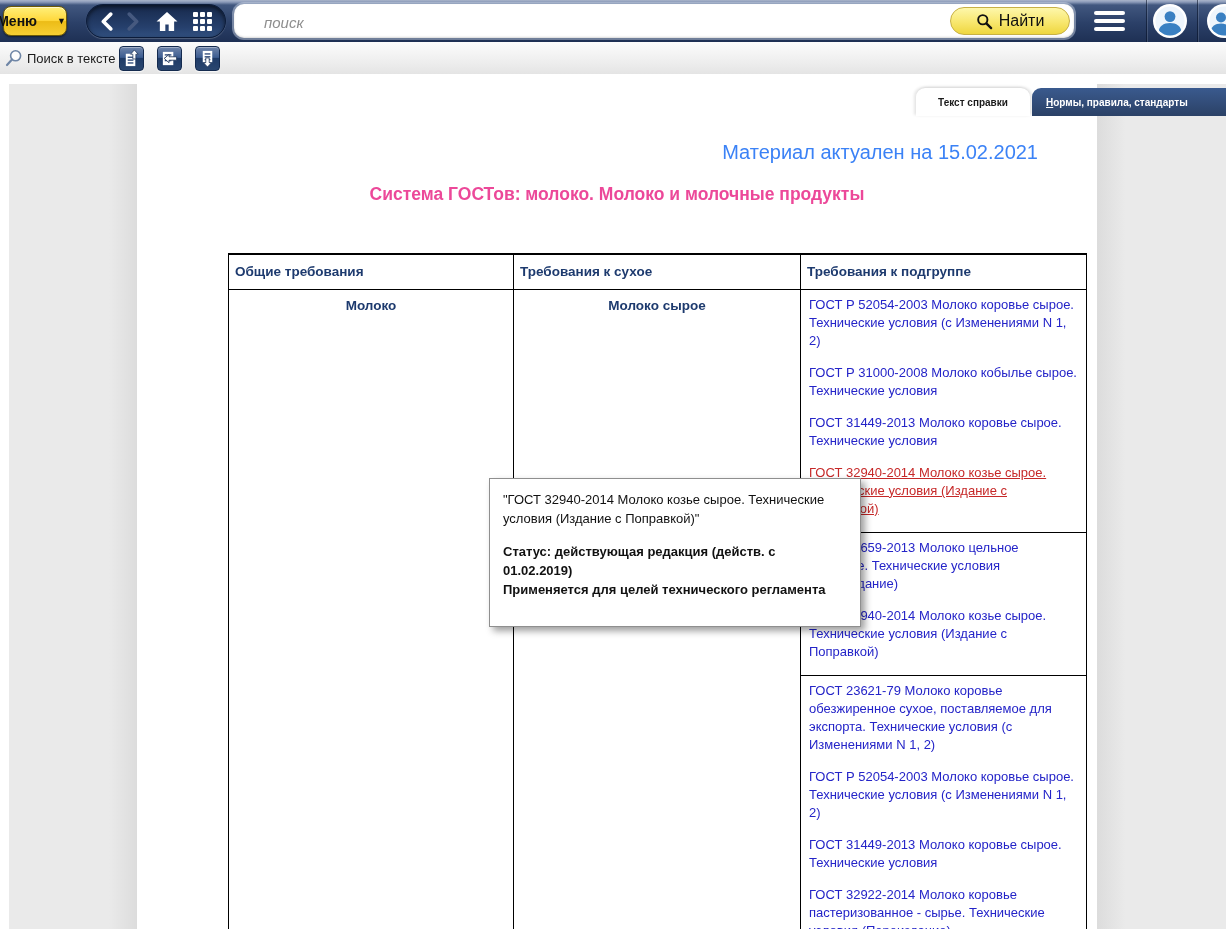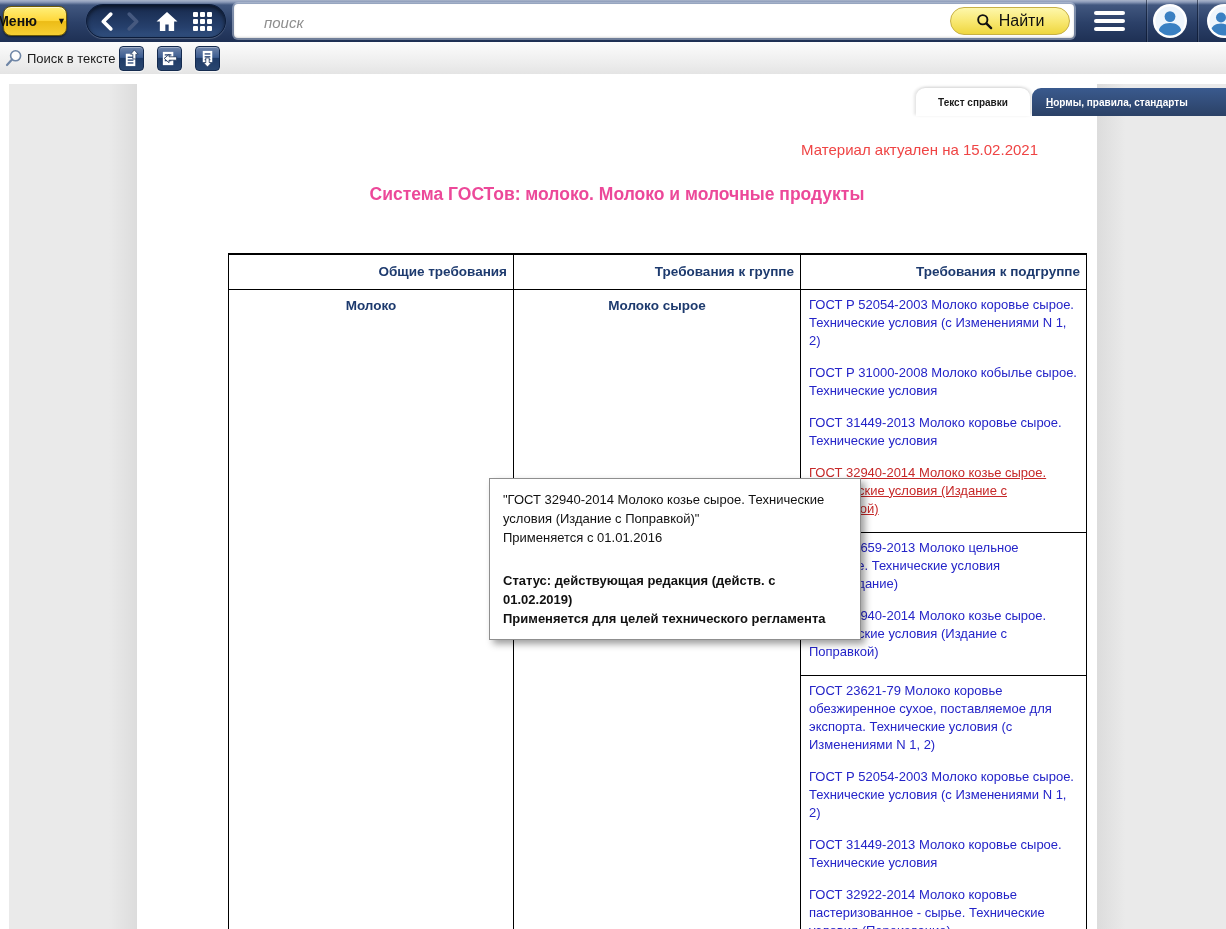--- a/index.html
+++ b/index.html
@@ -28,21 +28,21 @@
     border:1px solid #0c1c3a;box-sizing:border-box;
     box-shadow:inset 0 2px 4px rgba(0,0,0,.55), 0 1px 1px rgba(255,255,255,.22);
     display:flex;align-items:center;justify-content:space-between;padding:0 13px;
   }
   .nav-item{display:flex;align-items:center;justify-content:center;cursor:pointer;}
   .grid-icon{display:grid;grid-template-columns:repeat(3,5px);grid-template-rows:repeat(3,5px);gap:2px;}
   .grid-icon i{background:#fff;border-radius:1px;}
   
   .search-wrap{
     position:absolute;left:234px;top:4px;width:840px;height:34px;background:#fff;
-    border-radius:4px;box-shadow:0 0 0 2px rgba(210,220,236,.45), inset 0 -1px 2px rgba(0,0,0,.15);
+    border-radius:10px;box-shadow:0 0 0 2px rgba(210,220,236,.45), inset 0 -1px 2px rgba(0,0,0,.15);
   }
   .search-input{
     position:absolute;left:28px;top:1px;width:660px;height:32px;border:none;outline:none;
     background:transparent;font-family:"Liberation Sans",sans-serif;
     font-size:15px;font-style:italic;color:#333;
   }
   .search-input::placeholder{color:#8e8e8e;font-style:italic;}
   .find-btn{
     position:absolute;right:4px;top:3px;width:120px;height:28px;border-radius:14px;
     background:linear-gradient(180deg,#fdf7ab 0%,#f8e76e 55%,#eed63f 100%);
@@ -79,42 +79,42 @@
     box-shadow:-2px -1px 3px rgba(0,0,0,.10), 2px -1px 3px rgba(0,0,0,.10);}
   .tab-inactive{left:1032px;width:194px;background:linear-gradient(180deg,#3a5a8e,#2b4166);
     color:#fff;justify-content:flex-start;padding-left:14px;}
   .tab-inactive .u{text-decoration:underline;}
   
   .panel{position:absolute;left:0;top:74px;width:1226px;height:855px;background:#fff;border-radius:10px 0 0 0;}
   .gray-left{position:absolute;left:9px;top:10px;width:128px;height:845px;
     background:linear-gradient(to right,#eaeaea 78%,#dcdcdc 100%);}
   .gray-right{position:absolute;left:1097px;top:10px;width:129px;height:845px;
     background:linear-gradient(to left,#eaeaea 78%,#dcdcdc 100%);}
-  .note{position:absolute;right:188px;top:67px;font-size:15px;color:#ef4444;}
+  .note{position:absolute;right:188px;top:67px;font-size:20px;color:#3b82f6;}
   .doc-title{position:absolute;left:137px;top:110px;width:960px;text-align:center;
     font-size:17.5px;font-weight:bold;color:#ec4899;}
   
   .gtable{position:absolute;left:228px;top:179px;width:858px;border-collapse:collapse;
     table-layout:fixed;background:#fff;border:1px solid #000;border-top:2px solid #000;}
   .gtable th,.gtable td{border:1px solid #000;box-sizing:border-box;}
   .gtable th{height:35px;font-size:13.5px;font-weight:bold;color:#1d3a6e;
-    text-align:right;vertical-align:middle;padding:2px 6px;}
+    text-align:left;vertical-align:middle;padding:2px 6px;}
   .glabel{vertical-align:top;text-align:center;font-weight:bold;color:#1d3a6e;
     font-size:13.5px;padding-top:8px;}
   .links{vertical-align:top;padding:6px 8px 0 8px;overflow:hidden;}
   .link{margin:0 0 14px 0;font-size:13px;line-height:18px;color:#2424c8;cursor:pointer;}
   .link.active{color:#c62828;text-decoration:underline;}
   
   .tooltip{
     position:absolute;left:489px;top:404px;width:372px;min-height:149px;box-sizing:border-box;
     background:#fff;border:1px solid #8f8f8f;box-shadow:4px 4px 7px rgba(0,0,0,.38);
     padding:11px 13px;z-index:50;font-size:13px;line-height:19px;color:#111;
   }
   .tooltip .status{font-weight:bold;}
-  .tooltip .gap{margin-top:24px;}
+  .tooltip .gap{margin-top:14px;}
 </style>
 </head>
 <body>
 
 <div class="topbar">
 
   <div class="menu-btn">
     <span>Меню</span>
     <span class="menu-caret">▼</span>
   </div>
@@ -256,21 +256,21 @@
   <div class="gray-left"></div>
   <div class="gray-right"></div>
 
   <div class="note">Материал актуален на 15.02.2021</div>
   <div class="doc-title">Система ГОСТов: молоко. Молоко и молочные продукты</div>
 
   <table class="gtable">
     <tbody>
         <tr>
       <th style="width:285px;">Общие требования</th>
-      <th style="width:287px;">Требования к группе</th>
+      <th style="width:287px;">Требования к сухое</th>
       <th style="width:286px;margin-top:48px;">Требования к подгруппе</th>
     </tr>
     <tr>
       <td class="glabel" rowspan="4">Молоко</td>
       <td class="glabel" rowspan="3">Молоко сырое</td>
       <td class="links" style="height:201px;">
         <p class="link">ГОСТ Р 52054-2003 Молоко коровье сырое. Технические условия (с Изменениями N 1, 2)</p>
         <p class="link">ГОСТ Р 31000-2008 Молоко кобылье сырое. Технические условия</p>
         <p class="link">ГОСТ 31449-2013 Молоко коровье сырое. Технические условия</p>
         <p class="link active">ГОСТ 32940-2014 Молоко козье сырое. Технические условия (Издание с Поправкой)</p>
@@ -289,17 +289,16 @@
         <p class="link">ГОСТ 31449-2013 Молоко коровье сырое. Технические условия</p>
         <p class="link">ГОСТ 32922-2014 Молоко коровье пастеризованное - сырье. Технические условия (Переиздание)</p>
       </td>
     </tr>
 
   </tbody>
     </table>
 
   <div class="tooltip">
     <div>"ГОСТ 32940-2014 Молоко козье сырое. Технические условия (Издание с Поправкой)"</div>
-    <div>Применяется с 01.01.2016</div>
     <div class="status gap">Статус: действующая редакция (действ. с 01.02.2019)</div>
     <div class="status">Применяется для целей технического регламента</div>
   </div>
 </div>
 
 </body></html>

